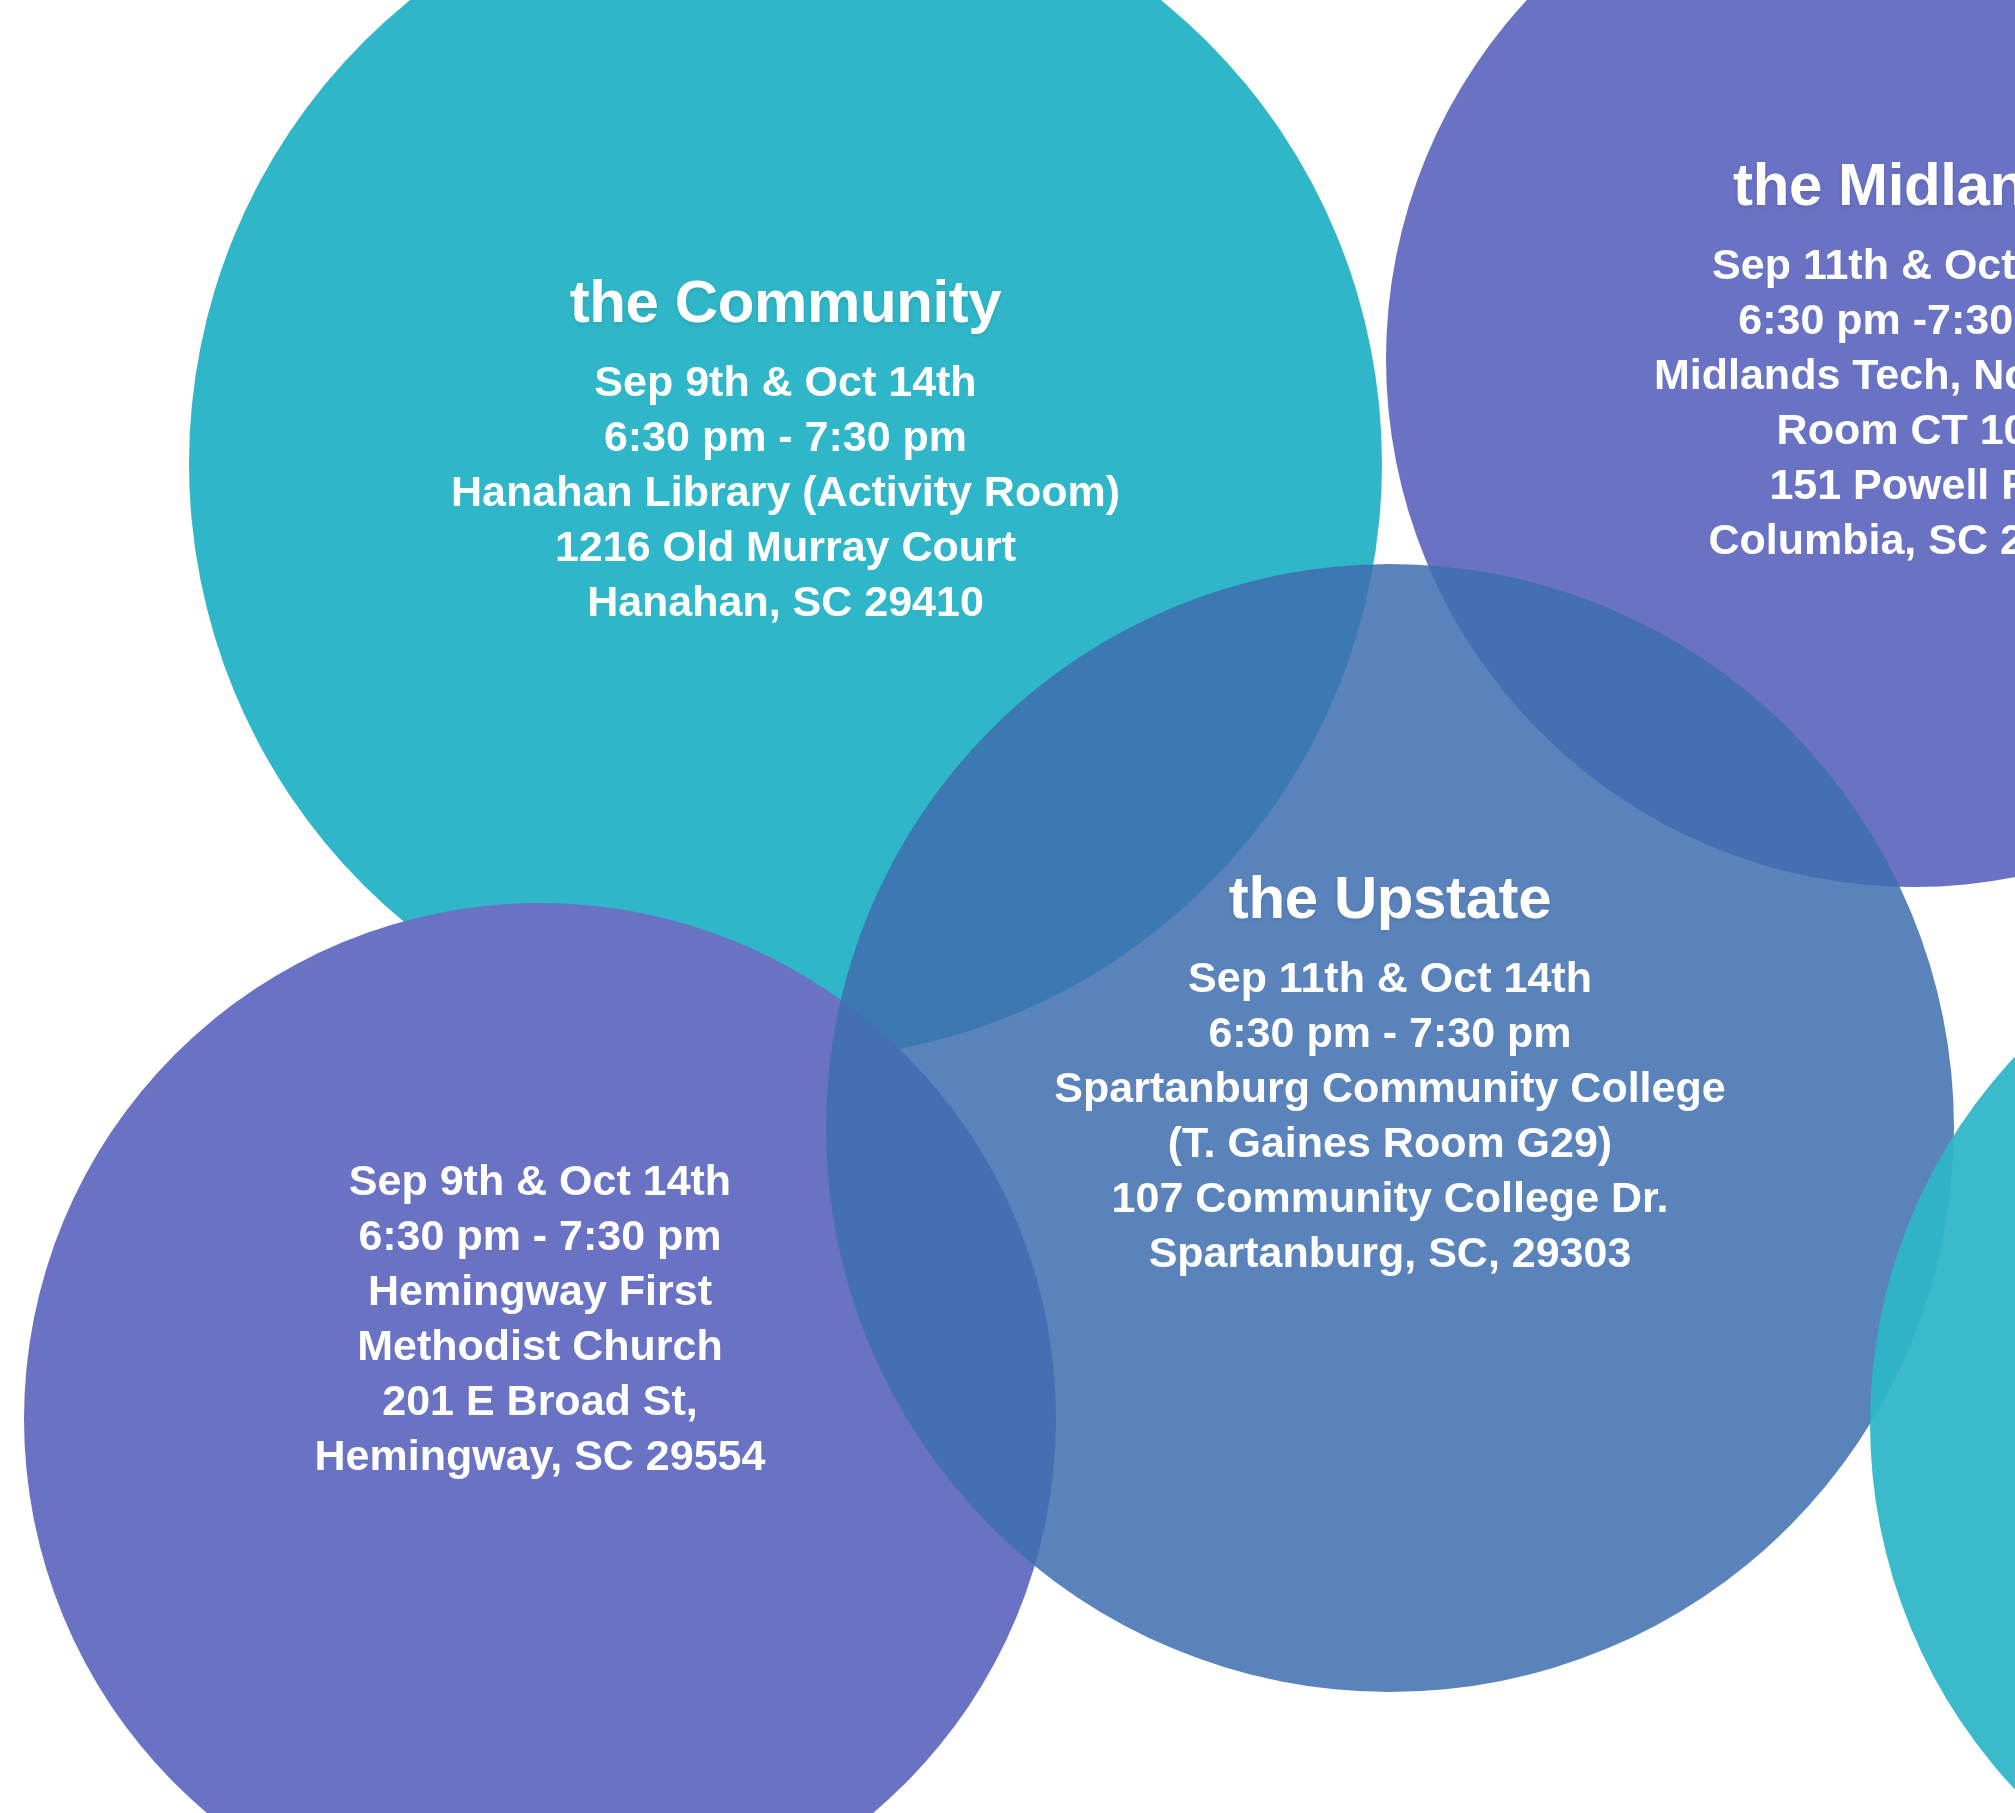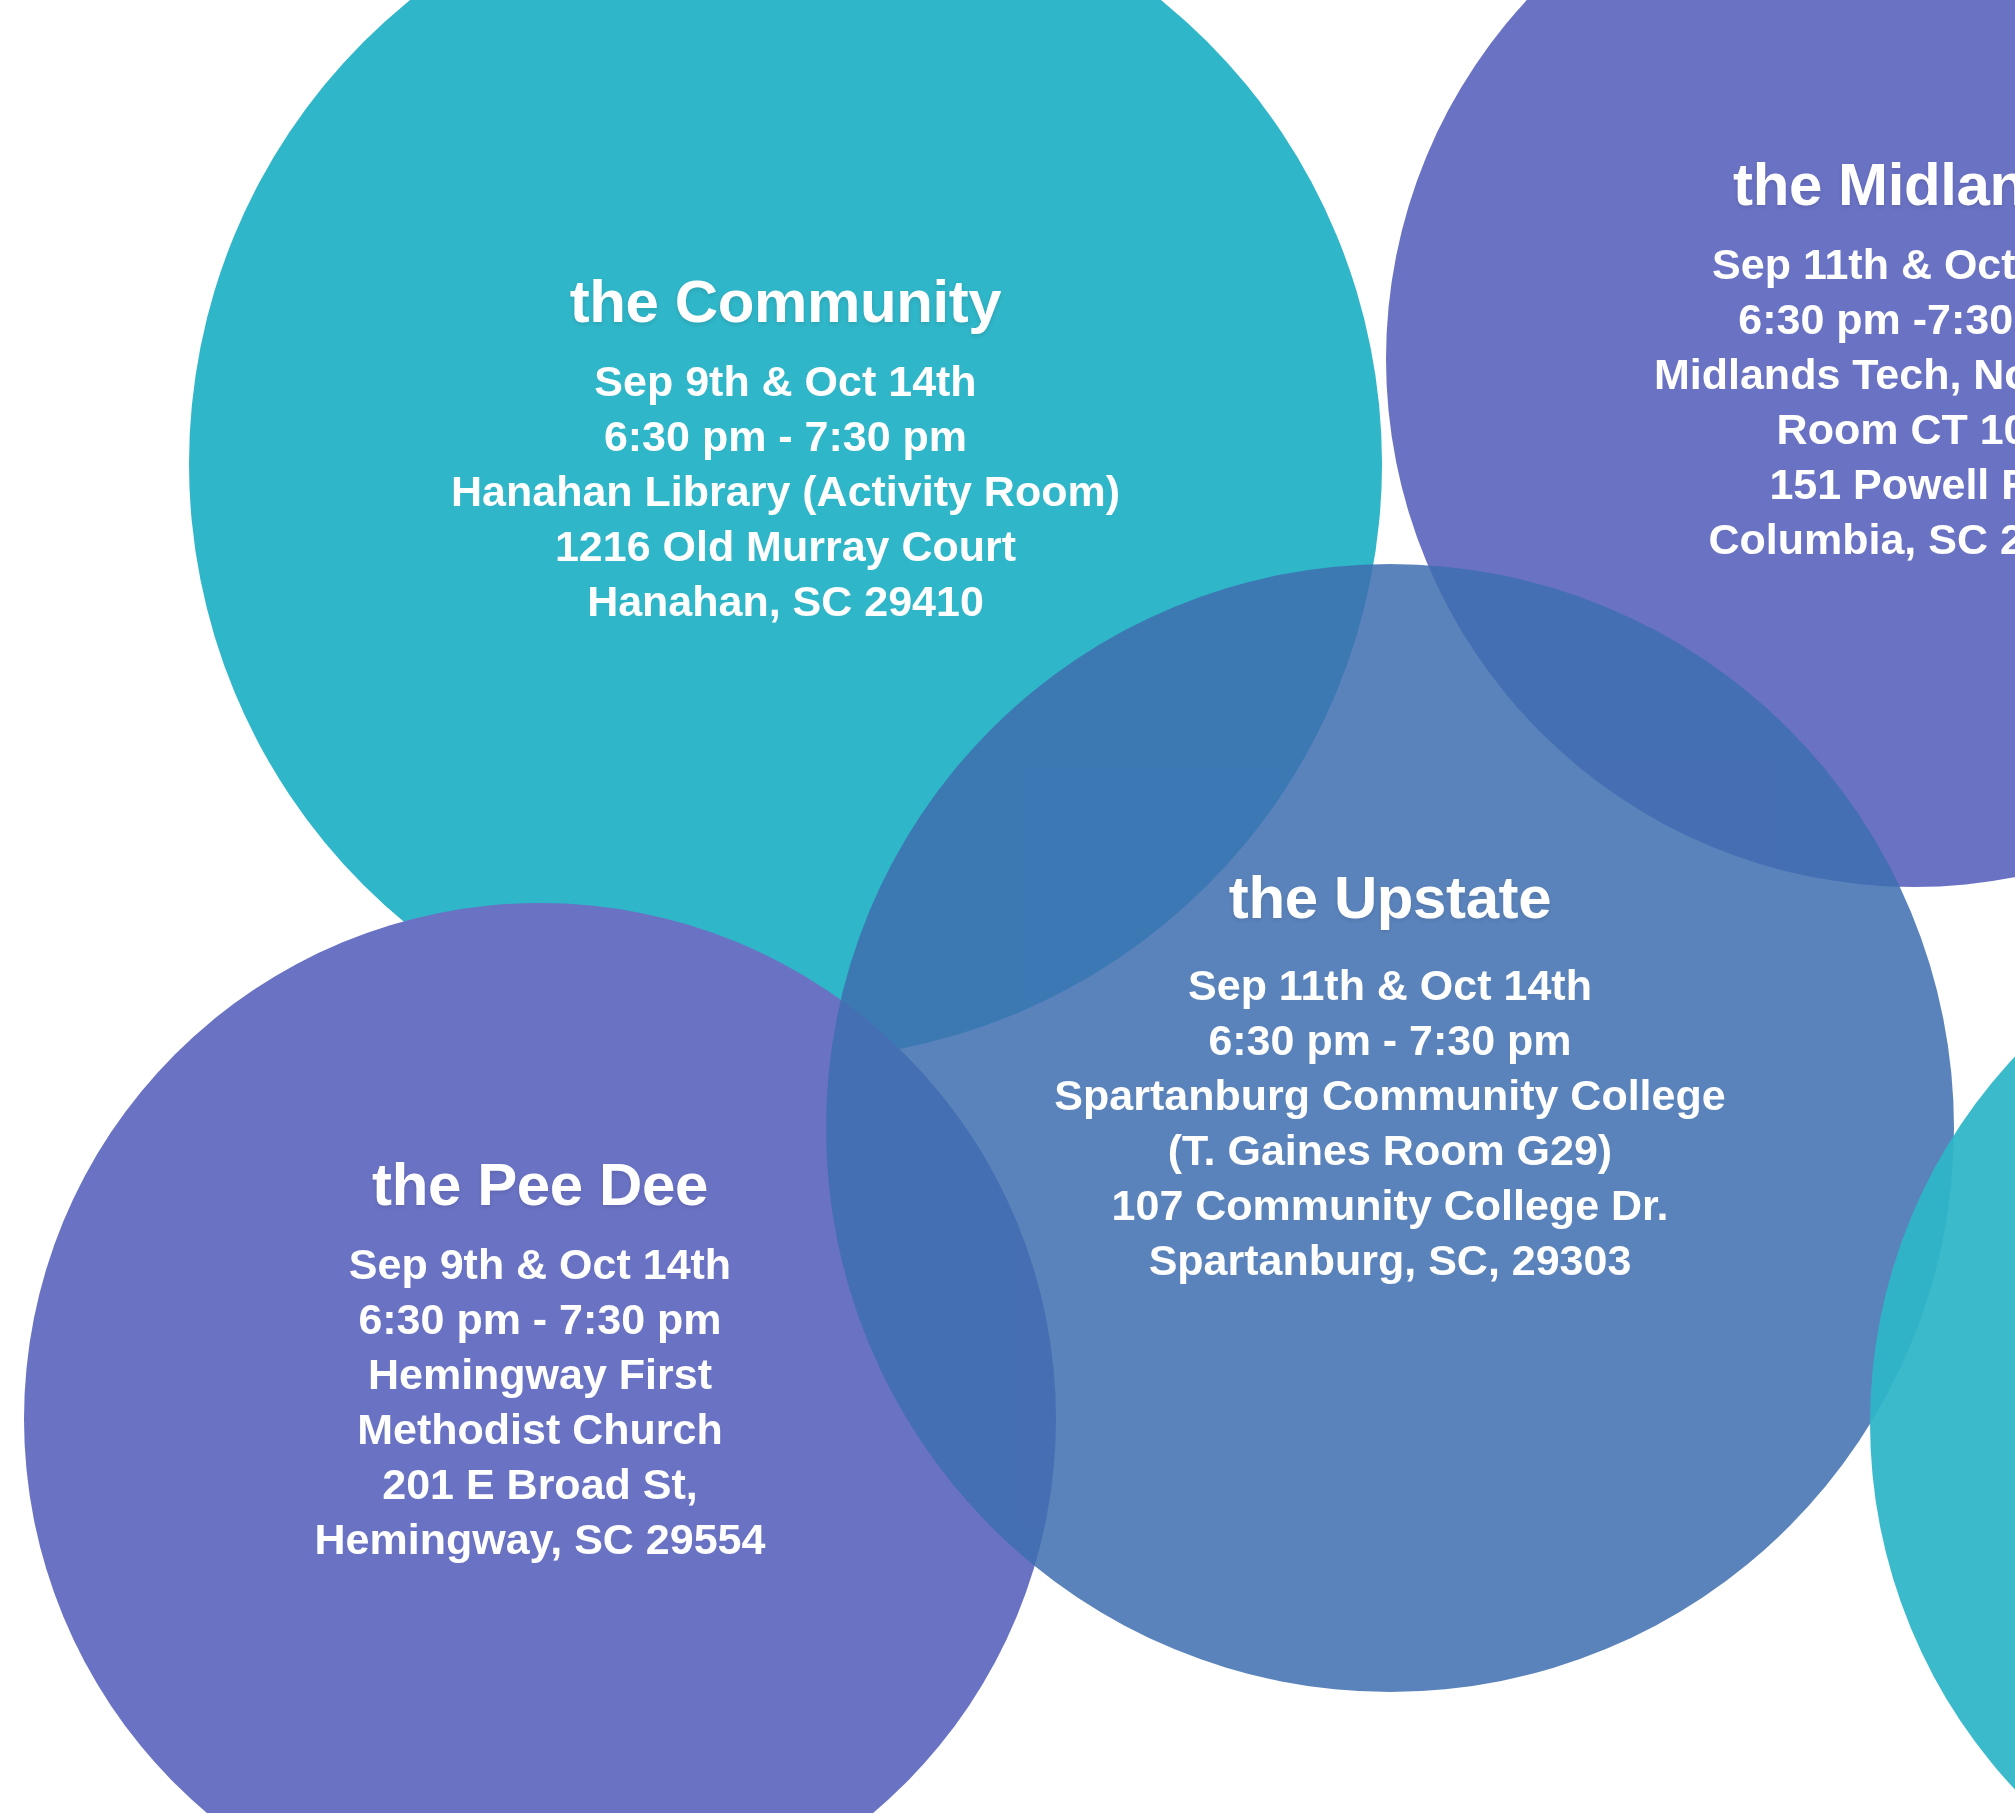--- a/index.html
+++ b/index.html
@@ -48,21 +48,20 @@
     width: 1032px; height: 1032px;
     background: #6a72c4;
     padding-top: 250px;
   }
   #c-upstate {
     left: 826px; top: 564px;
     width: 1128px; height: 1128px;
     background: #3f6fb0;
     opacity: 0.86;
     padding-top: 302px;
-    gap: 8px;
   }
   #c-questions {
     left: 1870px; top: 887px;
     width: 1072px; height: 1072px;
     background: #2fb6c8;
     opacity: 0.94;
     padding-top: 242px;
   }
 
   .title-light {
@@ -111,21 +110,20 @@
     <div class="title-light">the Midlands</div>
     <div class="body-light inner-w-86">Sep 11th &amp; Oct 16th
 6:30 pm -7:30 pm
 Midlands Tech, Northeast
 Room CT 109
 151 Powell Rd
 Columbia, SC 29203</div>
   </div>
 
   <div class="circle" id="c-peedee">
-    <div class="title-light">the Pee Dee</div>
     <div class="body-light inner-w-86">Sep 9th &amp; Oct 14th
 6:30 pm - 7:30 pm
 Hemingway First
 Methodist Church
 201 E Broad St,
 Hemingway, SC 29554</div>
   </div>
 
   <div class="circle" id="c-upstate">
     <div class="title-light">the Upstate</div>

